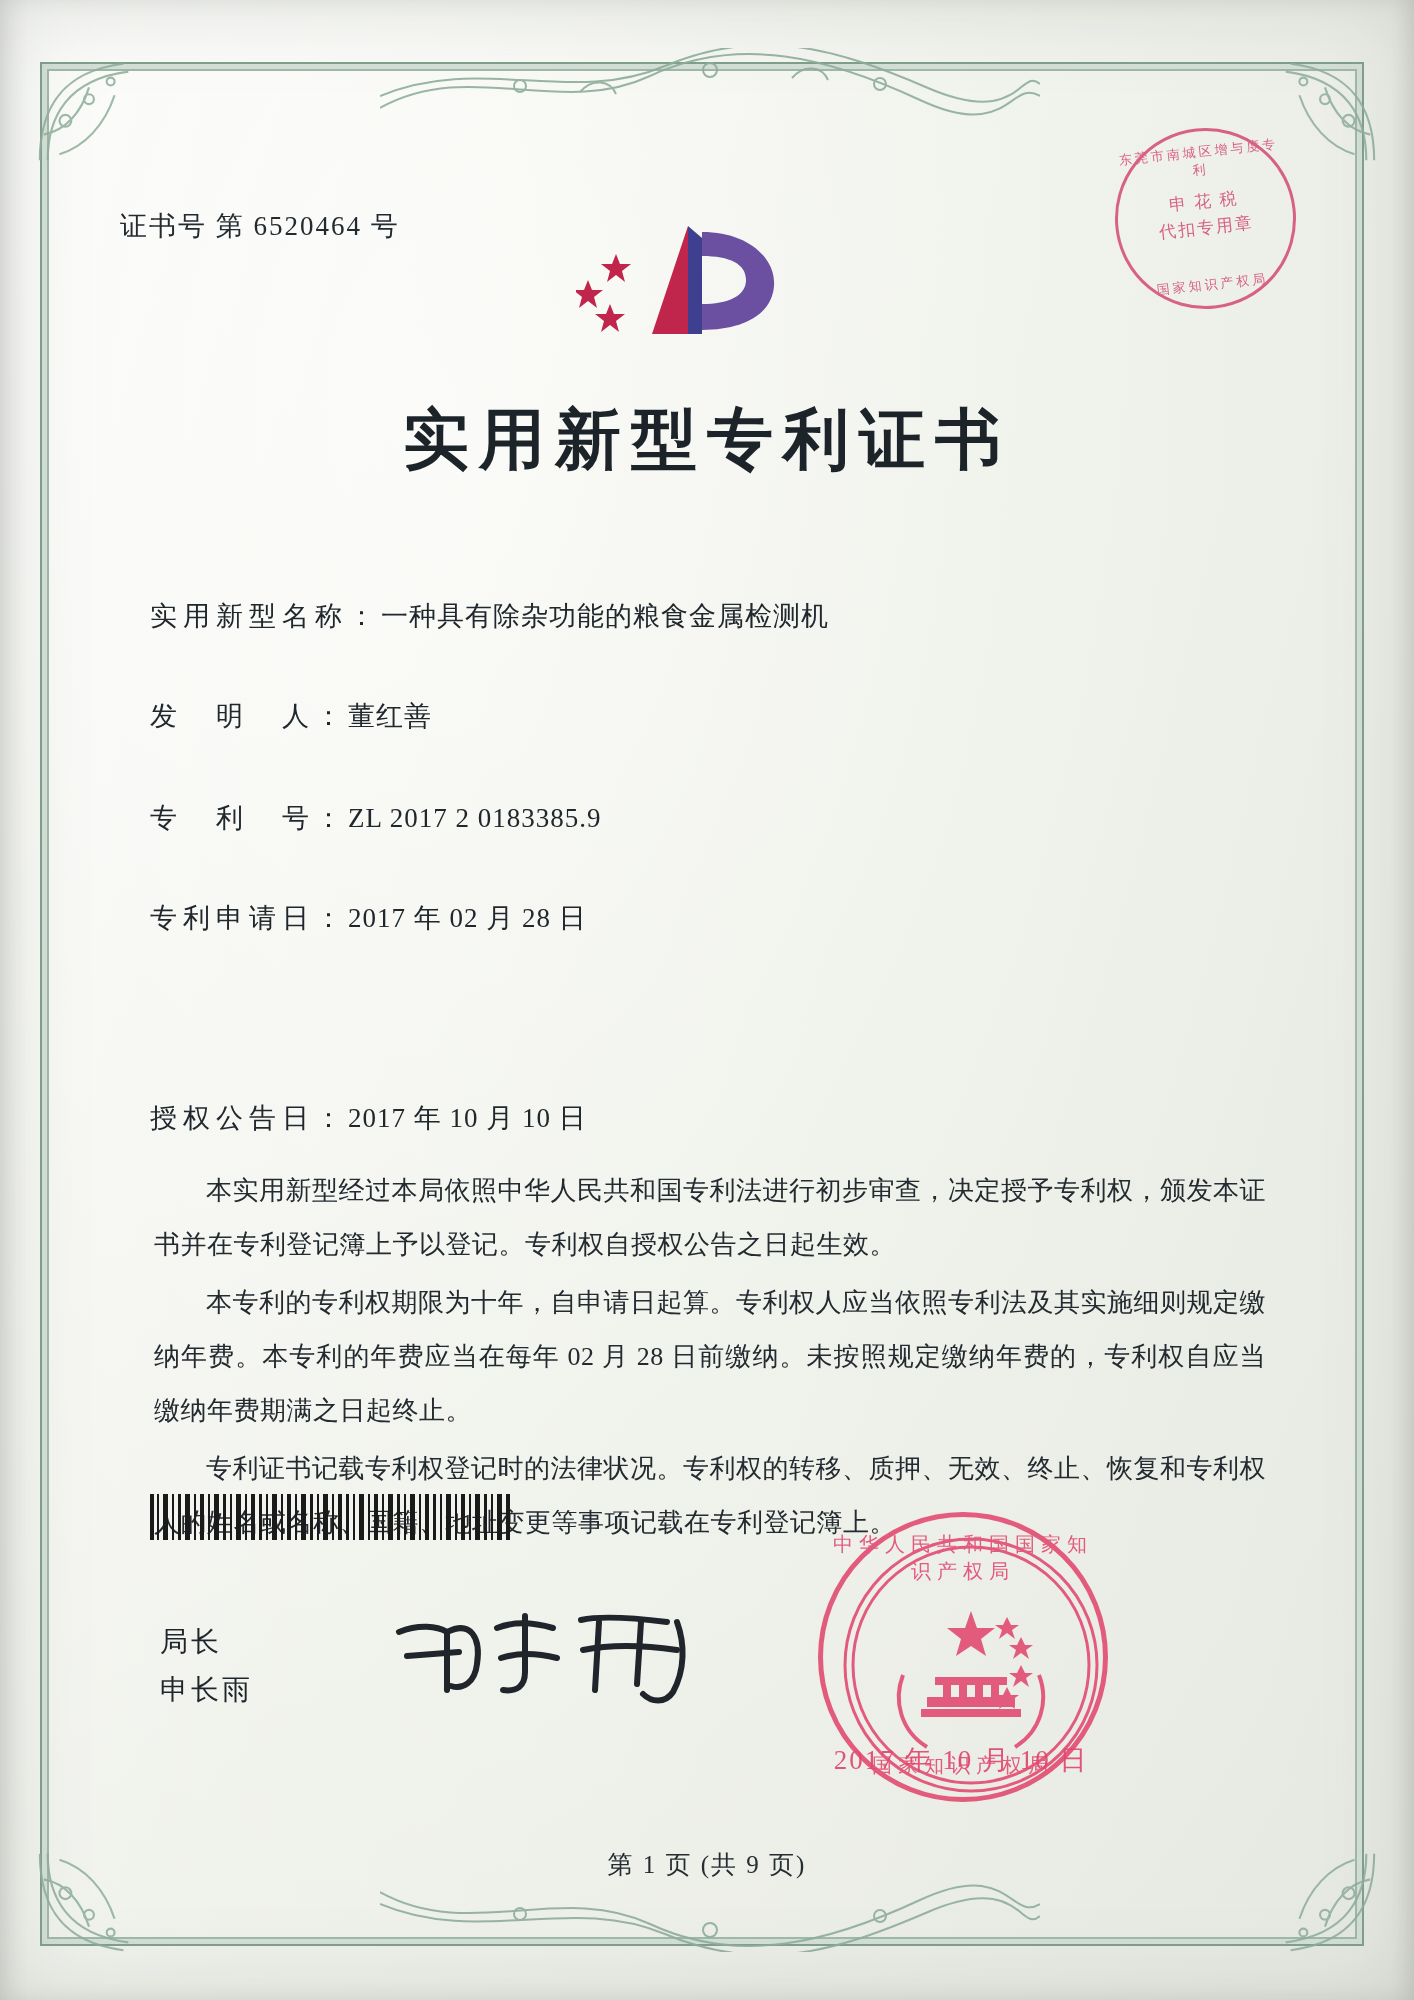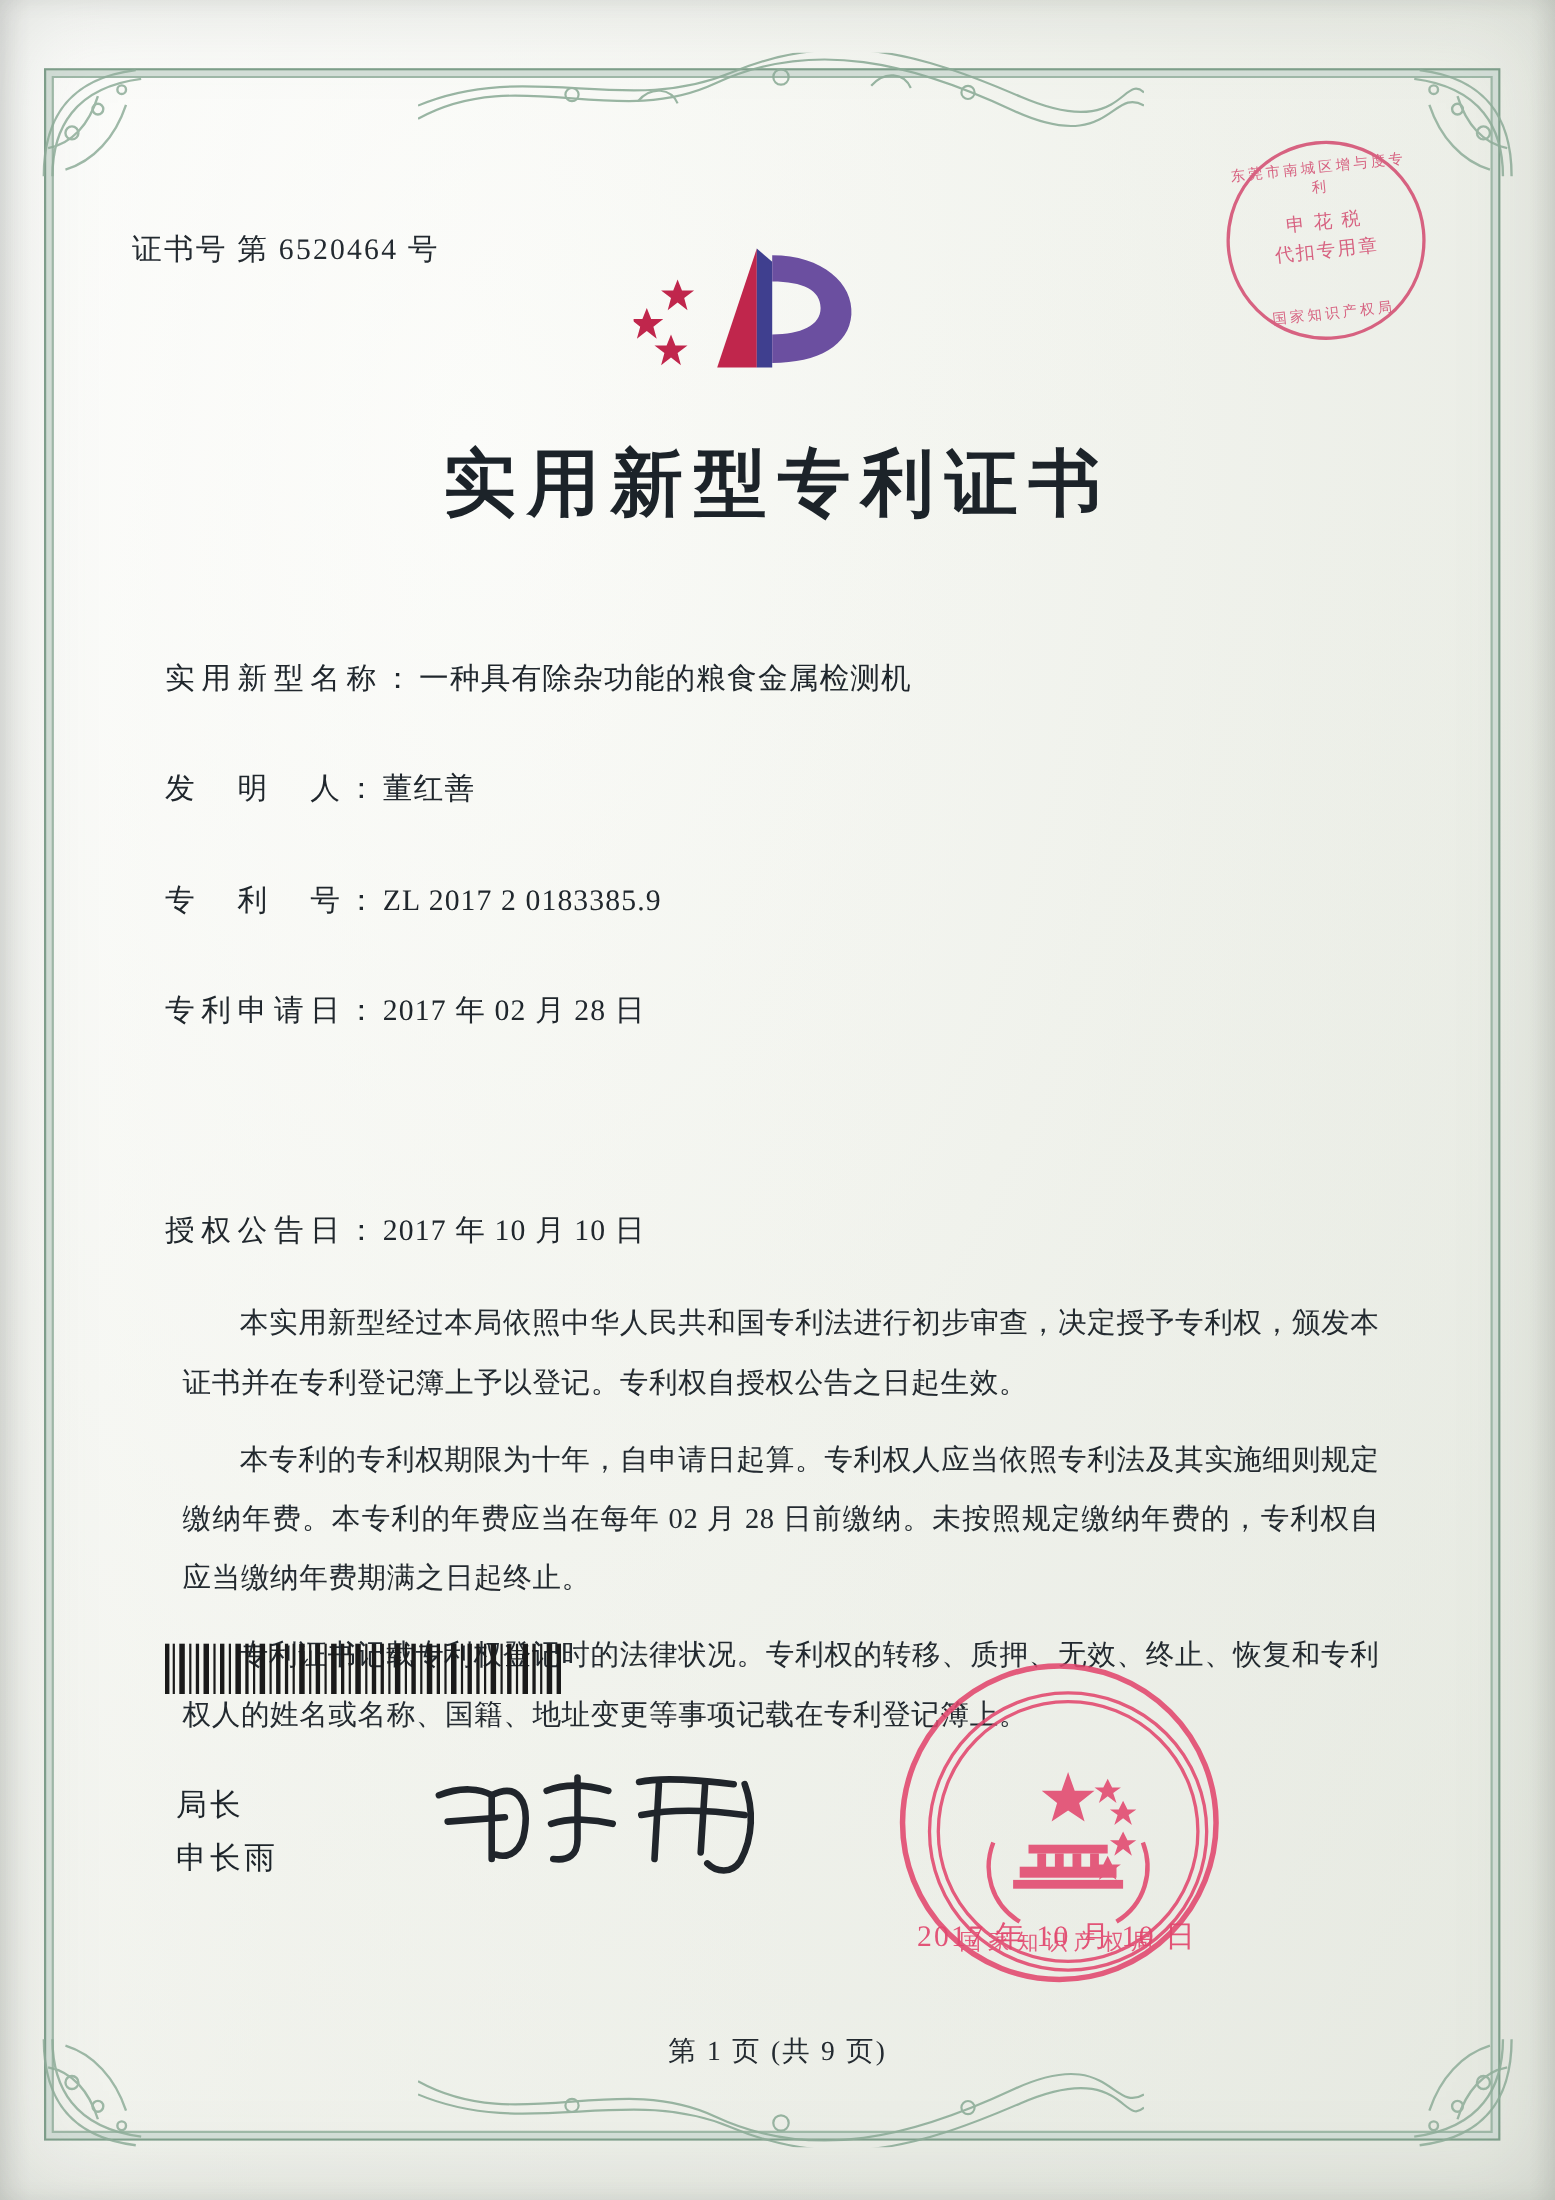--- a/index.html
+++ b/index.html
@@ -189,21 +189,21 @@
     position: absolute;
     left: 150px;
     top: 1160px;
     width: 1120px;
     font-size: 26px;
     line-height: 54px;
     color: #232a30;
     letter-spacing: 0.5px;
     text-align: justify;
   }
-  #body-text p { margin: 16px; text-indent: 2em; }
+  #body-text p { margin: 4px; text-indent: 2em; }
 
   
   #barcode {
     position: absolute;
     left: 150px;
     top: 1494px;
     width: 362px;
     height: 46px;
   }
 
@@ -520,20 +520,21 @@
           <rect x="144" y="160" width="8" height="14"></rect>
           <rect x="160" y="160" width="8" height="14"></rect>
           <rect x="90" y="184" width="100" height="8"></rect>
         </g>
         <g stroke="#e2476e" fill="none" stroke-width="4">
           <path d="M72 150 C62 176, 70 206, 96 222"></path>
           <path d="M208 150 C218 176, 210 206, 184 222"></path>
         </g>
       </svg>
     </div>
+    <div id="seal-text-top">中华人民共和国国家知识产权局</div>
     <div id="seal-text-bottom">国家知识产权局</div>
   </div>
   <div id="seal-date">2017 年 10 月 10 日</div>
 
   <div id="page-footer">第 1 页 (共 9 页)</div>
 
   <div id="paper-edge-shadow"></div>
 </div>
 
 </body></html>

